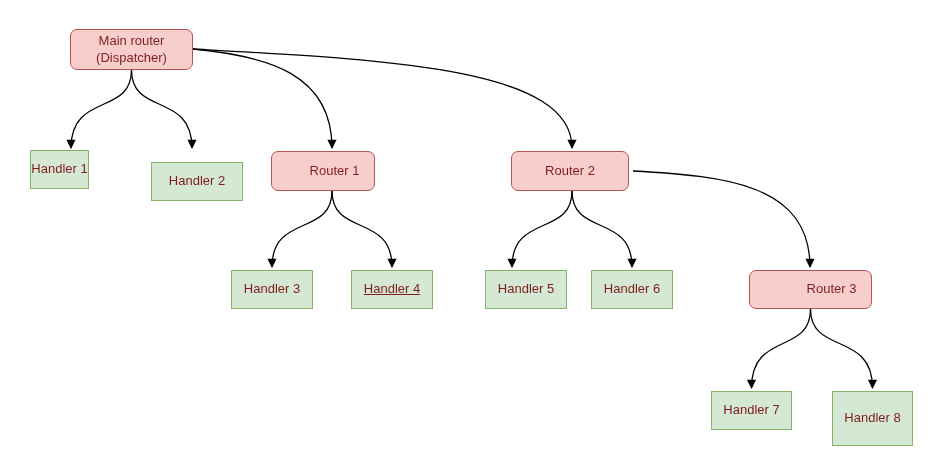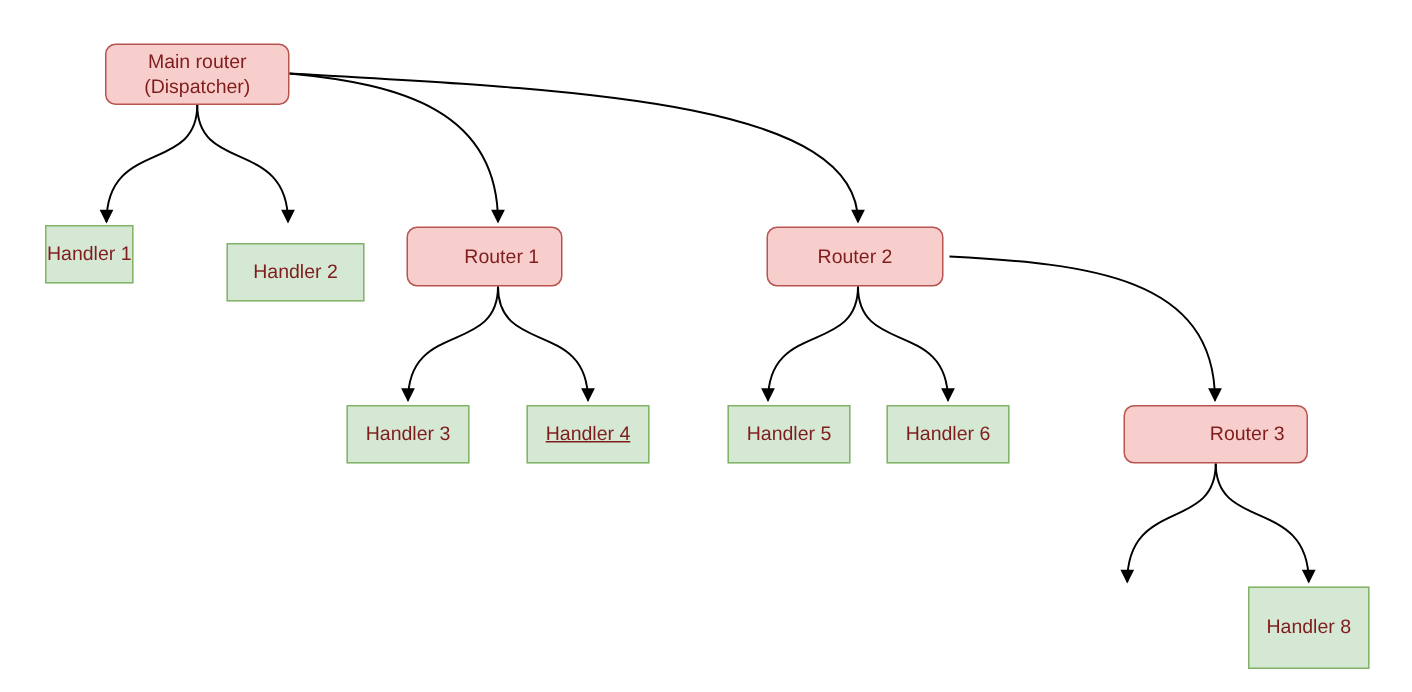--- a/index.html
+++ b/index.html
@@ -88,16 +88,17 @@
   <div class="node handler" style="left:231px; top:270px; width:82px; height:39px;">Handler 3</div>
 
   <div class="node handler" style="left:351px; top:270px; width:82px; height:39px;text-decoration:underline;">Handler 4</div>
 
   <div class="node handler" style="left:485px; top:270px; width:82px; height:39px;">Handler 5</div>
 
   <div class="node handler" style="left:591px; top:270px; width:82px; height:39px;">Handler 6</div>
 
   <div class="node router" style="left:749px; top:270px; width:123px; height:39px;padding-left:42px;">Router 3</div>
 
+  <div class="node handler" style="left:711px; top:391px; width:81px; height:39px;">Handler 7</div>
 
   <div class="node handler" style="left:832px; top:391px; width:81px; height:55px;">Handler 8</div>
 
 </div>
 
 </body></html>

